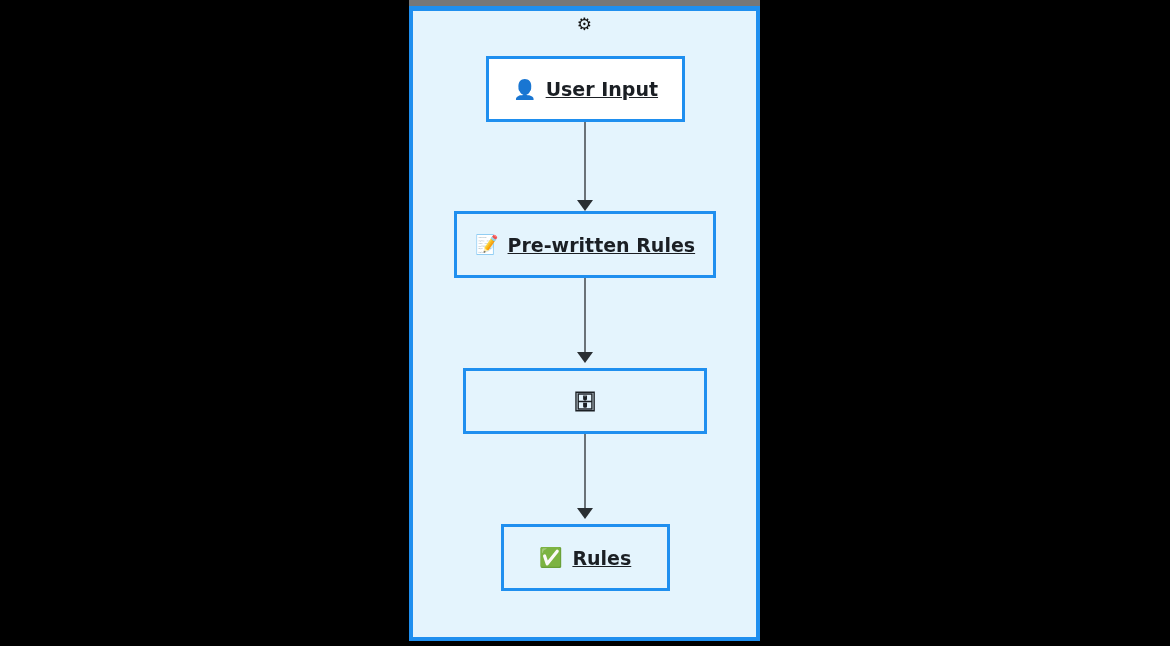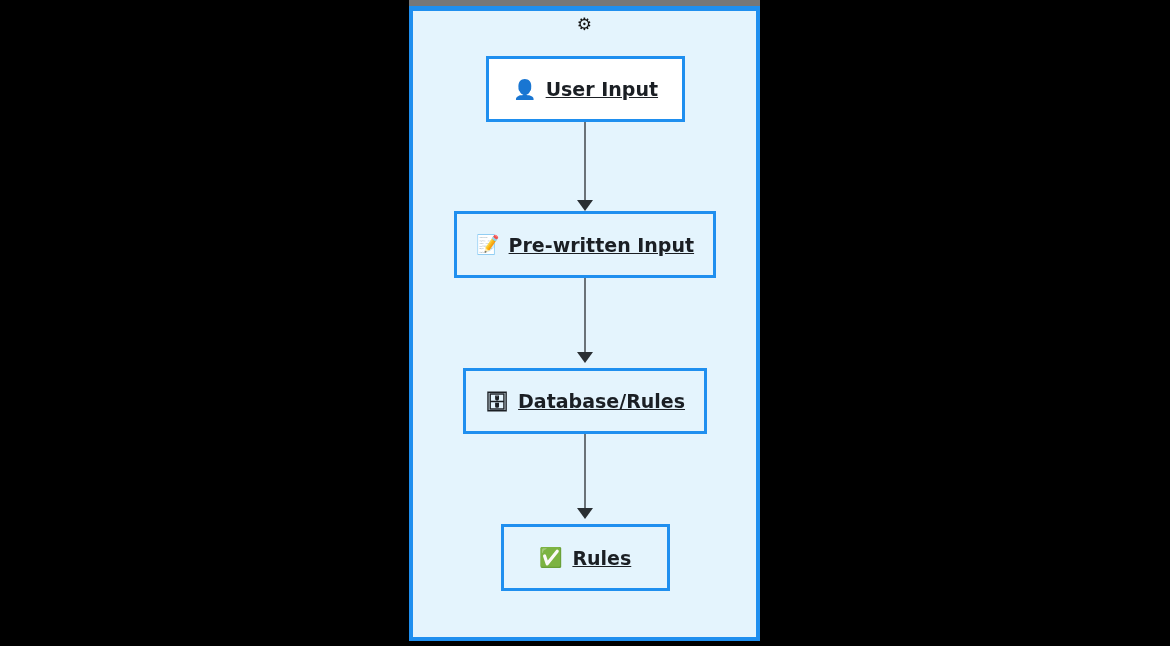--- a/index.html
+++ b/index.html
@@ -148,29 +148,28 @@
   <div class="node fill-white" id="node-user-input">
     <span class="node-icon">👤</span>
     <span class="node-label">User Input</span>
   </div>
 
   <div class="connector" id="connector-1"></div>
   <div class="arrowhead" id="arrow-1"></div>
 
   <div class="node fill-tint" id="node-prewritten-code">
     <span class="node-icon">📝</span>
-    <span class="node-label">Pre-written Input</span>
+    <span class="node-label">Pre-written Rules</span>
   </div>
 
   <div class="connector" id="connector-2"></div>
   <div class="arrowhead" id="arrow-2"></div>
 
   <div class="node fill-tint" id="node-database-rules">
     <span class="node-icon">🗄</span>
-    <span class="node-label">Database/Rules</span>
   </div>
 
   <div class="connector" id="connector-3"></div>
   <div class="arrowhead" id="arrow-3"></div>
 
   <div class="node fill-tint" id="node-output">
     <span class="node-icon">✅</span>
     <span class="node-label">Rules</span>
   </div>
 

